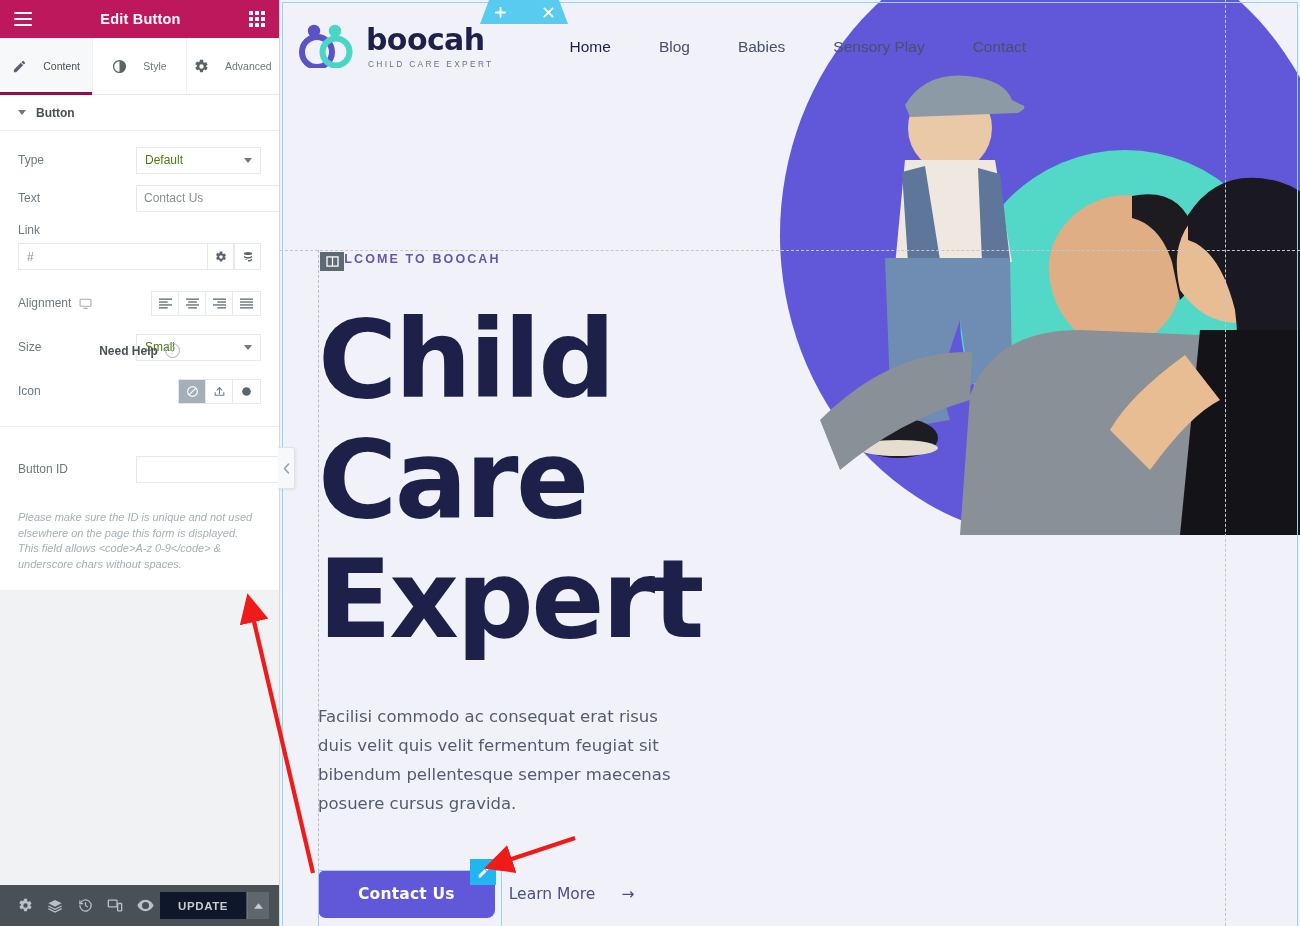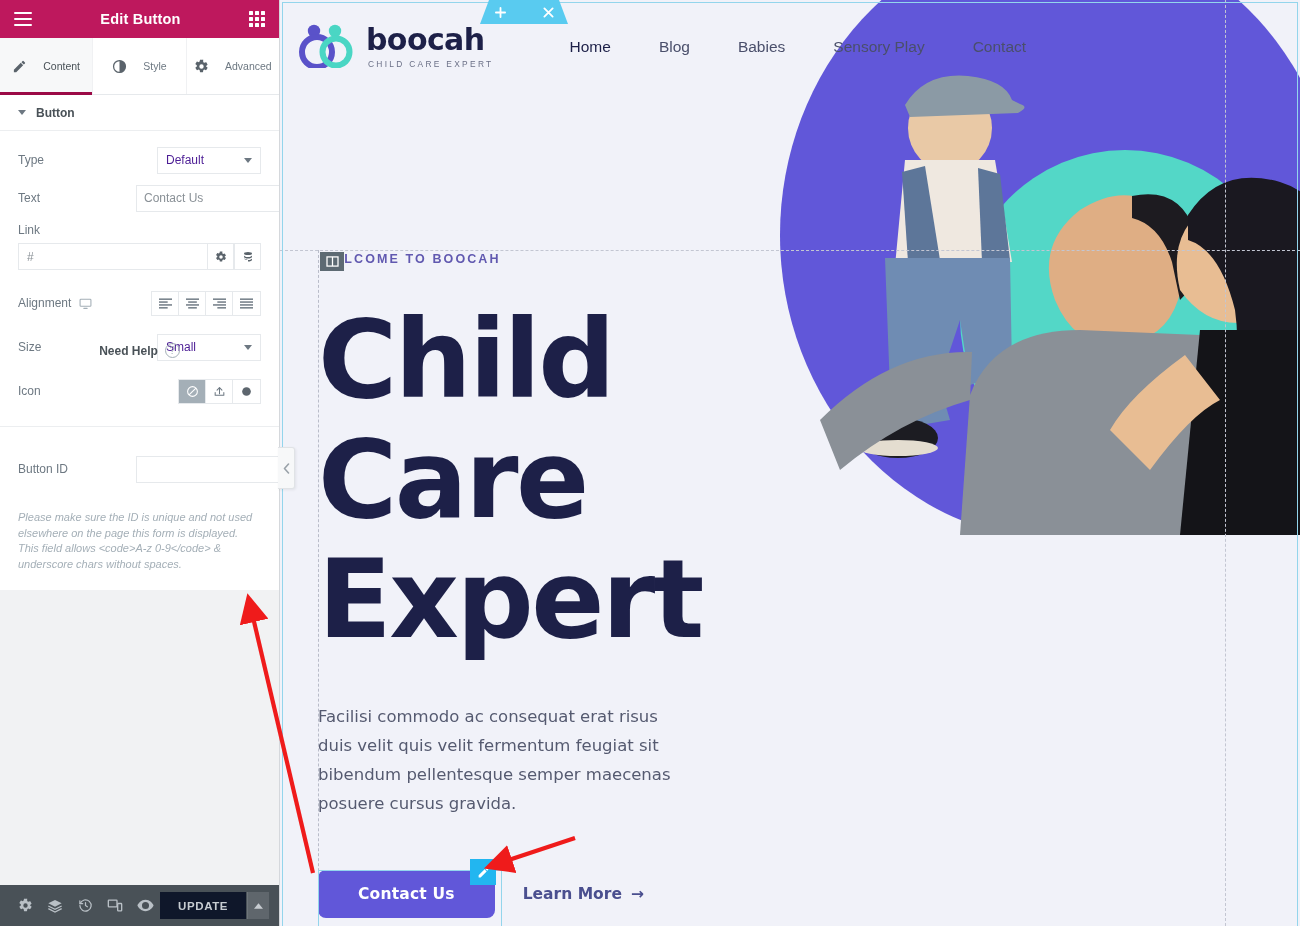--- a/index.html
+++ b/index.html
@@ -52,22 +52,22 @@
     font-size:12px; font-weight:bold; color:#495157;
   }
   .caret-dn { width:0;height:0;border-left:4.5px solid transparent;border-right:4.5px solid transparent;border-top:5px solid #6d7882; }
 
   .ctrls { background:#fff; padding:10px 18px 16px 18px; }
   .row { display:flex; align-items:center; min-height:38px; }
   .row .lab { font-size:12px; color:#6d7882; flex:0 0 auto; }
   .row .spacer { flex:1 1 auto; }
 
   .select {
-    width:104px; height:27px; border:1px solid #e6e9ec; background:#fff;
-    display:flex; align-items:center; padding:0 8px; font-size:12px; color:#4c1d95;
+    width:125px; height:27px; border:1px solid #e6e9ec; background:#fff;
+    display:flex; align-items:center; padding:0 8px; font-size:12px; color:#4d7c0f;
     justify-content:space-between; cursor:pointer;
   }
   .select .cd { width:0;height:0;border-left:4px solid transparent;border-right:4px solid transparent;border-top:5px solid #6d7882; }
 
   .inputwrap { display:flex; width:125px; height:27px; }
   .inputwrap input {
     flex:1 1 auto; border:1px solid #e6e9ec; border-right:none; height:27px;
     font-size:12px; color:#8a9197; padding:0 7px; outline:none; background:#fff;
     font-family:"Liberation Sans", sans-serif;
   }
@@ -214,22 +214,22 @@
   }
   #btn-widget-outline {
     position:absolute; left:0; top:0; width:184px; height:62px;
     border:1px solid #93d5ec; pointer-events:none;
   }
   #btn-edit-badge {
     position:absolute; left:152px; top:-11px; width:26px; height:26px;
     background:#22b6f0; display:flex; align-items:center; justify-content:center; cursor:pointer; z-index:25;
   }
   #learn-more {
-    font-size:15.5px; font-weight:bold; color:#4a4f8f; margin-left:28px; cursor:pointer;
-    font-family:"DejaVu Sans", sans-serif; display:flex; align-items:center; gap:9px;
+    font-size:15.5px; font-weight:normal; color:#4a4f8f; margin-left:14px; cursor:pointer;
+    font-family:"DejaVu Sans", sans-serif; display:flex; align-items:center; gap:26px;
   }
   .widget-wrap { position:relative; }
 
   
   .guide-h { position:absolute; left:0; right:0; border-top:1px dashed #c3c6d2; z-index:8; }
   .guide-v { position:absolute; top:0; border-left:1px dashed #c3c6d2; z-index:8; }
 
   
   #arrows { position:absolute; left:0; top:0; width:1300px; height:926px; z-index:60; pointer-events:none; }
 </style>

